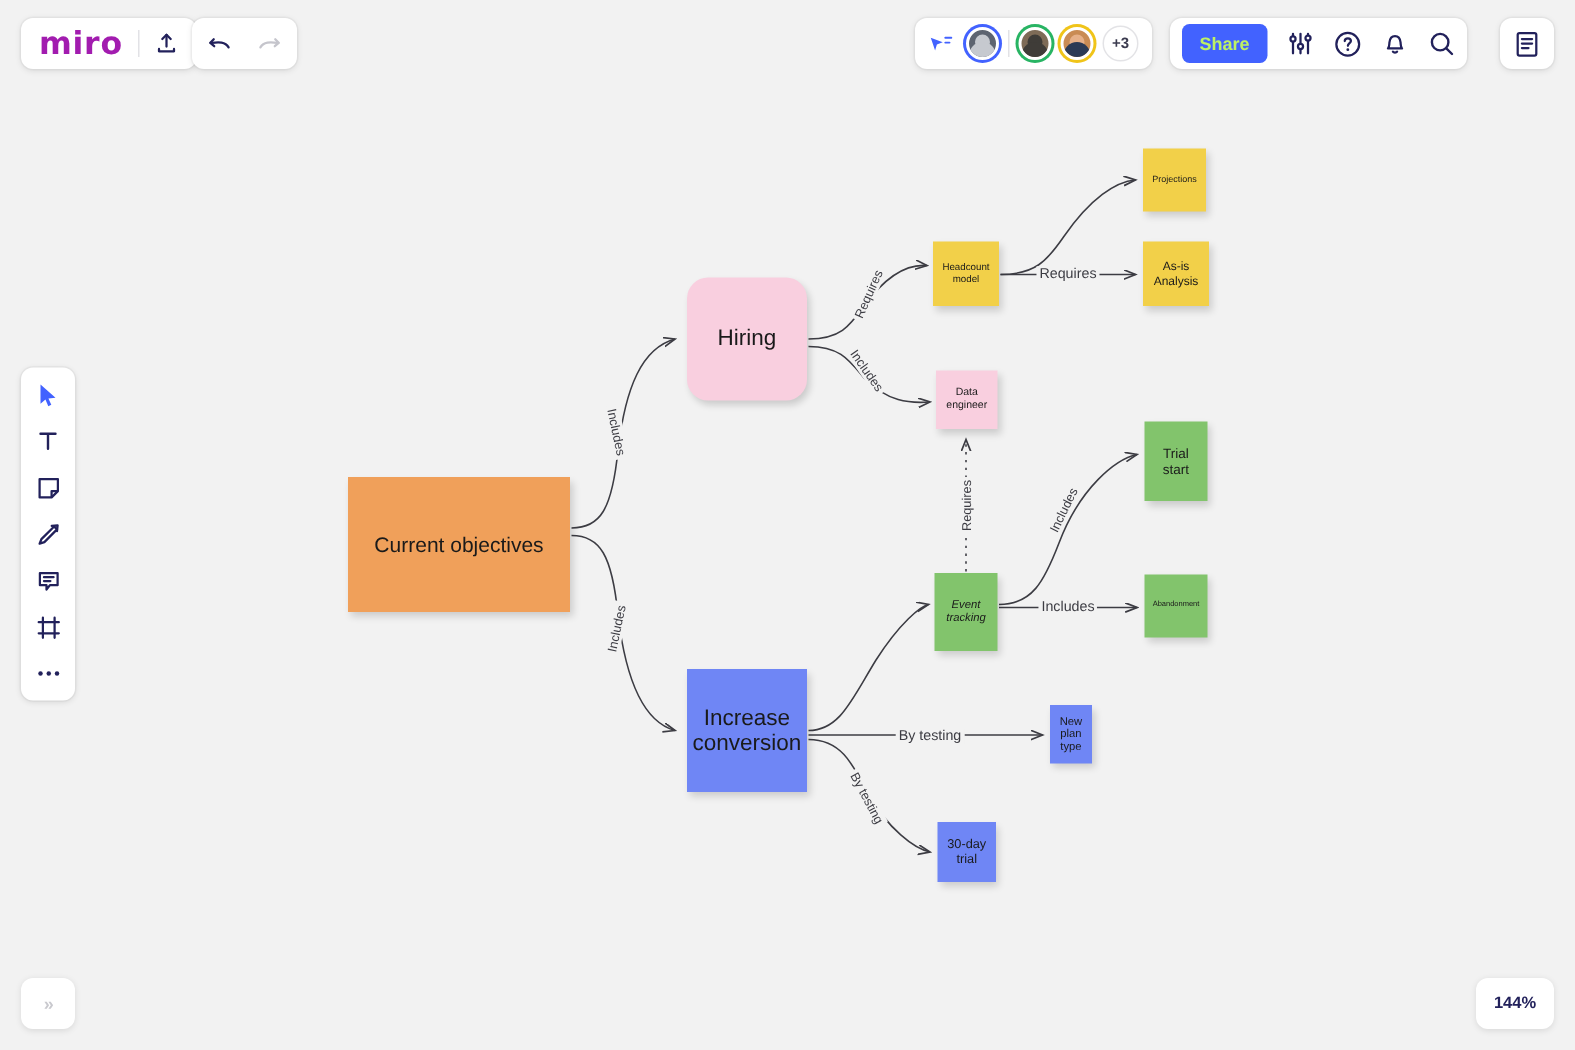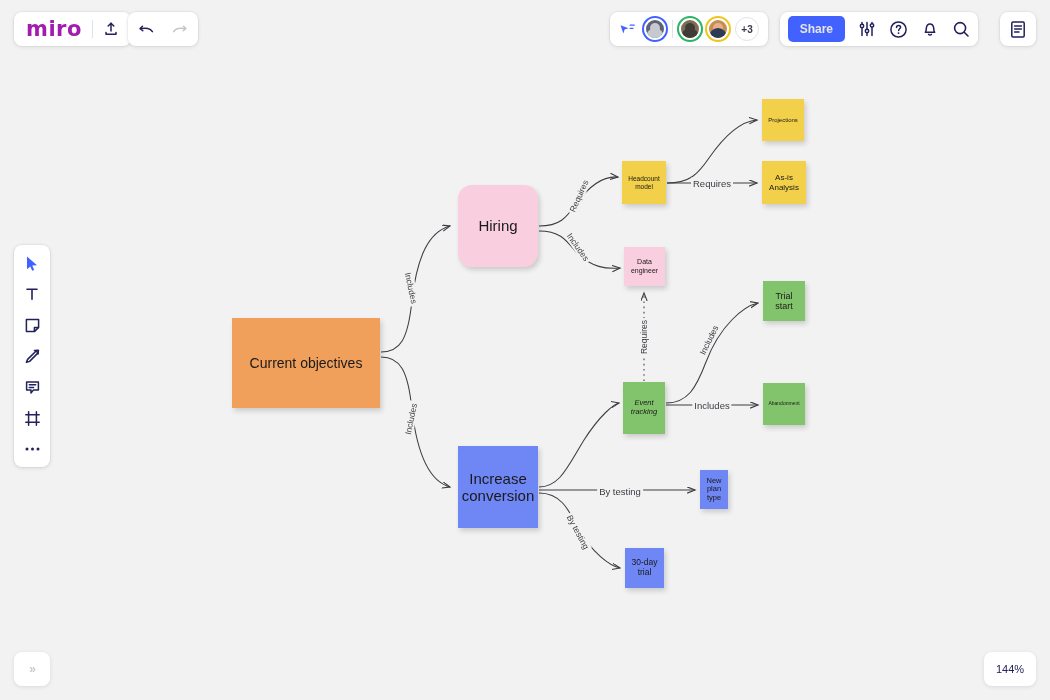--- a/index.html
+++ b/index.html
@@ -61,21 +61,21 @@
   .av2 .av-face,.av2 .av-body{background:#3f3c38;}
   .av3 .av-face{background:#e6b089;} .av3 .av-body{background:#2b3a55;}
   .plus3 {
     width: 24px; height: 24px; border-radius: 50%;
     background: #fff; border: 1px solid #e3e3e6;
     font-size: 10px; font-weight: 700; color: #3b3b4f;
     display: flex; align-items: center; justify-content: center;
   }
   #tb-actions { right: 72px; top: 12px; height: 34px; padding: 0 8px; gap: 13px; }
   .share-btn {
-    background: #4262ff; color: #e5e5e5;
+    background: #4262ff; color: #bef264;
     font-size: 12px; font-weight: 700;
     border: none; border-radius: 5px;
     padding: 6px 12px; cursor: pointer;
     font-family: "Liberation Sans", sans-serif;
   }
   #tb-panel { right: 14px; top: 12px; height: 34px; width: 36px; justify-content: center; }
 
   
   #tb-tools {
     position: absolute; left: 14px; top: 245px;
@@ -94,21 +94,21 @@
     display: flex; align-items: center; justify-content: center;
     color: #c9c9ce; font-size: 12px; font-weight: 700; letter-spacing: -1px;
     cursor: pointer;
   }
   #btm-zoom {
     position: absolute; right: 14px; bottom: 14px;
     height: 34px; min-width: 52px; padding: 0 10px;
     background: #fff; border-radius: 8px;
     box-shadow: 0 1px 4px rgba(0,0,0,.10);
     display: flex; align-items: center; justify-content: center;
-    font-size: 11px; font-weight: 400; color: #22215b;
+    font-size: 11px; font-weight: 700; color: #22215b;
     cursor: pointer;
   }
 
   .elabel {
     position: absolute;
     font-size: 8.5px;
     color: #3c3c43;
     background: #f2f2f2;
     padding: 0 2px;
     white-space: nowrap;
@@ -160,21 +160,21 @@
         </div>
         <div class="note" style="left: 762px; top: 161px; width: 44px; height: 43px; background: rgb(242, 208, 73); font-size: 8px;">
           <span>As-is Analysis</span>
         </div>
         <div class="note" style="left: 624px; top: 247px; width: 41px; height: 39px; background: rgb(249, 207, 223); font-size: 7px;">
           <span>Data engineer</span>
         </div>
         <div class="note" style="left: 623px; top: 382px; width: 42px; height: 52px; background: rgb(130, 196, 108); font-size: 7.5px; font-style: italic;">
           <span>Event tracking</span>
         </div>
-        <div class="note" style="left: 763px; top: 281px; width: 42px; height: 40px; background: rgb(130, 196, 108); font-size: 9px;">
+        <div class="note" style="left: 763px; top: 281px; width: 42px; height: 53px; background: rgb(130, 196, 108); font-size: 9px;">
           <span>Trial start</span>
         </div>
         <div class="note" style="left: 763px; top: 383px; width: 42px; height: 42px; background: rgb(130, 196, 108); font-size: 5px;">
           <span>Abandonment</span>
         </div>
         <div class="note" style="left: 458px; top: 446px; width: 80px; height: 82px; background: rgb(111, 134, 245); font-size: 15px;">
           <span>Increase conversion</span>
         </div>
         <div class="note" style="left: 700px; top: 470px; width: 28px; height: 39px; background: rgb(111, 134, 245); font-size: 7.5px;">
           <span>New plan type</span>

